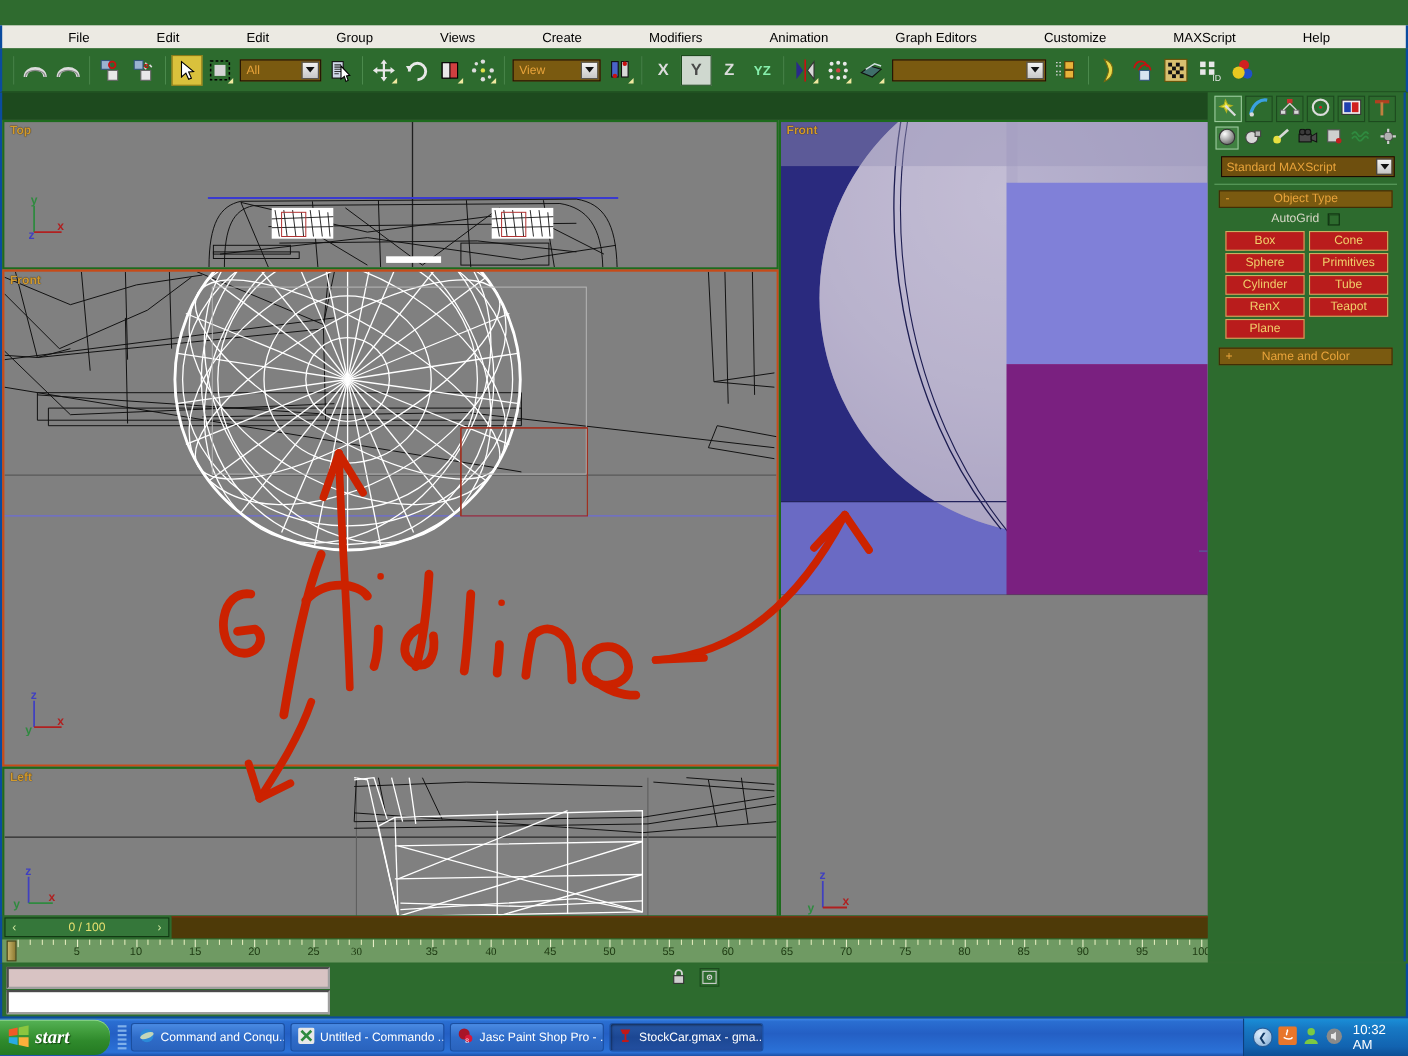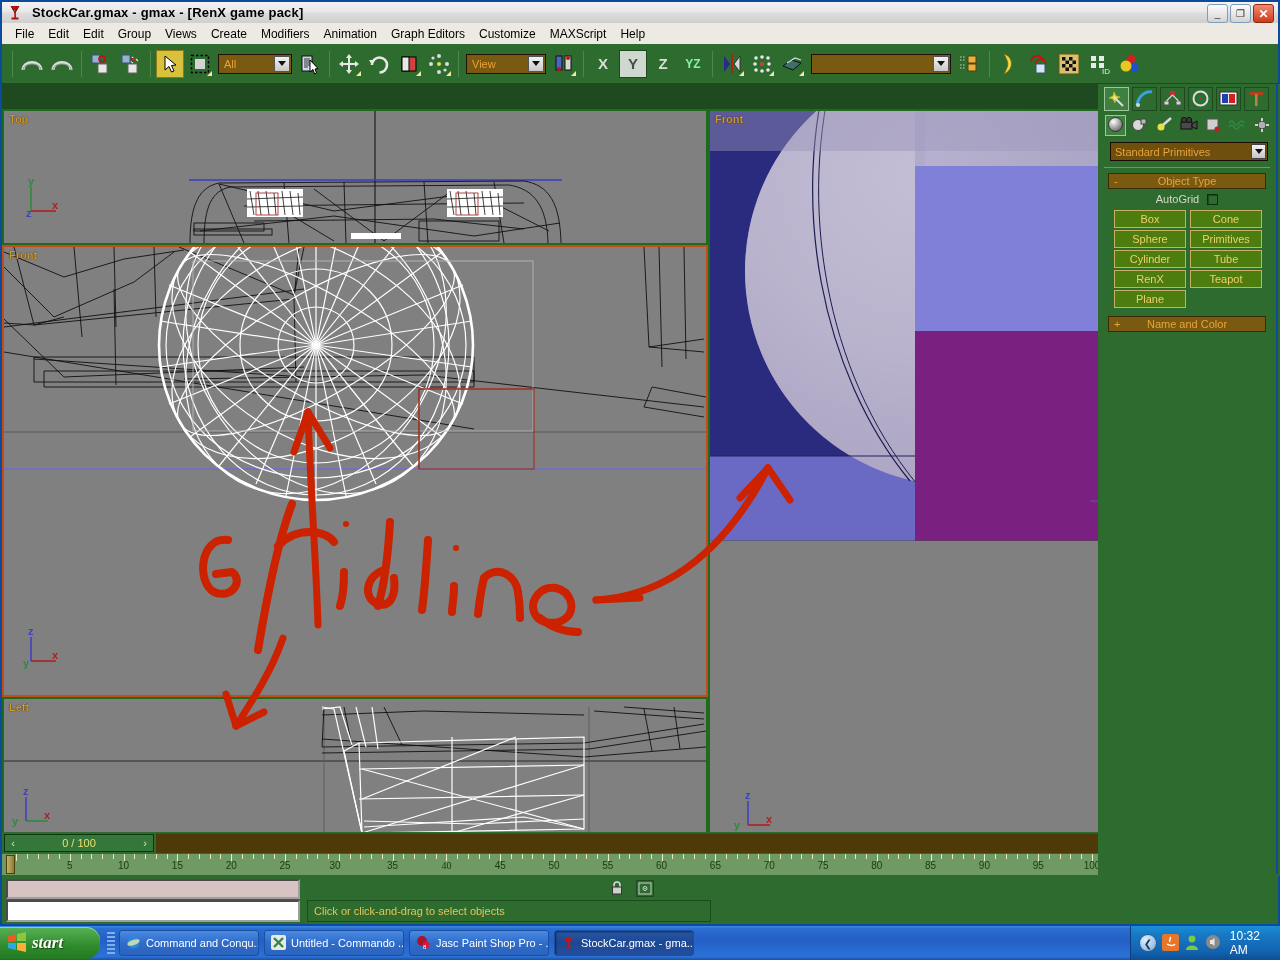--- a/index.html
+++ b/index.html
@@ -35,21 +35,21 @@
     border-color:#8d2a10; color:#fff; font-weight:bold; font-size:12px;
   }
 
   
   .menubar {
     position:absolute; left:0; top:23px; width:1280px; height:21px;
     background:#eceae3;
     border-left:2px solid #0a4b9e; border-right:2px solid #0a4b9e;
     display:flex; align-items:center; padding-left:6px;
   }
-  .menubar span { font-size:12px; color:#000; padding:16px 7px; }
+  .menubar span { font-size:12px; color:#000; padding:16px 7px;margin-left:47px; }
 
   
   .toolbar {
     position:absolute; left:0; top:44px; width:1280px; height:40px;
     background:#2d6b2e;
     border-left:2px solid #0a4b9e; border-right:2px solid #0a4b9e;
     display:flex; align-items:center; padding:0 6px;
     border-bottom:1px solid #1d4a1e;
   }
   .tb-sep { width:1px; height:26px; background:#1d4a1e; margin:0 4px;
@@ -139,21 +139,21 @@
     height:16px; background:#7a5a10; border:1px solid #3b2a05;
     color:#e8a33a; font-size:11px; display:flex; align-items:center;
     justify-content:center; position:relative; margin:0 4px;
   }
   .rollout-hdr .pm { position:absolute; left:5px; font-size:11px; color:#e8a33a;}
   .chkrow { display:flex; align-items:center; justify-content:center; gap:8px; margin-top:4px;}
   .chkrow label { color:#d8d8c8; font-size:11px;}
   .chkbox { width:11px; height:11px; background:#2d6b2e; border:1px solid #0e2f0f; box-shadow:inset 1px 1px 0 #1c4a1d;}
   .obtn-grid { display:grid; grid-template-columns:1fr 1fr; gap:2px 4px; margin:5px 8px 0 10px;}
   .obtn {
-    height:18px; background:#4d7c0f; border:1px solid #c8b060;
+    height:18px; background:#b91c1c; border:1px solid #c8b060;
     color:#f0cf6a; font-size:11px; display:flex; align-items:center; justify-content:center;
   }
   .obtn.span1 { grid-column:1 / span 1; }
   .rollout2 {
     margin:8px 10px 0 10px; height:16px; background:#7a5a10; border:1px solid #3b2a05;
     color:#e8a33a; font-size:11px; display:flex; align-items:center; justify-content:center;
     position:relative;
   }
   .rollout2 .pm { position:absolute; left:5px; }
 
@@ -244,36 +244,20 @@
     background: radial-gradient(circle at 35% 30%, #dfefff, #7fa8cf);
     border:1px solid #2a5d96; display:flex; align-items:center; justify-content:center;
     font-size:10px; color:#123a66;
   }
 </style>
 </head>
 <body>
 
 <div id="app">
 
-  <div class="titlebar">
-    <div class="title-icon">
-      <svg width="18" height="18" viewBox="0 0 18 18">
-        <path d="M5 2 H13 L11 6 H7 Z" fill="#b01010"></path>
-        <rect x="8.3" y="5" width="1.6" height="9" fill="#b01010"></rect>
-        <rect x="5.5" y="13.5" width="7" height="2" fill="#b01010"></rect>
-        <path d="M5 2 L9 9 L13 2" fill="none" stroke="#8a0a0a" stroke-width="1"></path>
-      </svg>
-    </div>
-    <div class="title-text">StockCar.gmax - gmax - [RenX game pack]</div>
-    <div class="winbtns">
-      <div class="winbtn">_</div>
-      <div class="winbtn">❐</div>
-      <div class="winbtn close">✕</div>
-    </div>
-  </div>
 
   <div class="menubar">
     <span>File</span>
     <span>Edit</span>
     <span>Edit</span>
     <span>Group</span>
     <span>Views</span>
     <span>Create</span>
     <span>Modifiers</span>
     <span>Animation</span>
@@ -932,21 +916,21 @@
             <circle cx="8" cy="8" r="4" fill="#b0b0b0" stroke="#444"></circle>
             <g stroke="#cfcfcf" stroke-width="2">
               <path d="M8 1 v3 M8 12 v3 M1 8 h3 M12 8 h3"></path>
             </g>
           </svg>
         </span>
       </div>
     </div>
 
     <div class="cp-combo">
-      <span>Standard Primitives</span>
+      <span>Standard MAXScript</span>
       <span class="arrow">
           <i></i>
         </span>
     </div>
 
     <div class="rollout-wrap">
       <div class="rollout-hdr">
         <span class="pm">-</span>
         <span>Object Type</span>
       </div>
@@ -1083,21 +1067,21 @@
         <div class="tick" style="left: 1046.96px;"></div>
         <div class="tick" style="left: 1057.72px;"></div>
         <div class="tick" style="left: 1068.48px;"></div>
         <div class="tick" style="left: 1079.24px;"></div>
         <div class="tick maj" style="left: 1090px;"></div>
         <div class="num" style="left: 67.8px;">5</div>
         <div class="num" style="left: 121.6px;">10</div>
         <div class="num" style="left: 175.4px;">15</div>
         <div class="num" style="left: 229.2px;">20</div>
         <div class="num" style="left: 283px;">25</div>
-        <div class="num" style="left: 333px;">30</div>
+        <div class="num" style="left: 322px; font-family: Liberation Serif, serif;">30</div>
         <div class="num" style="left: 390.6px;">35</div>
         <div class="num" style="left: 444.4px; font-family: Liberation Serif, serif;">40</div>
         <div class="num" style="left: 498.2px;">45</div>
         <div class="num" style="left: 552px;">50</div>
         <div class="num" style="left: 605.8px;">55</div>
         <div class="num" style="left: 659.6px;">60</div>
         <div class="num" style="left: 713.4px;">65</div>
         <div class="num" style="left: 767.2px;">70</div>
         <div class="num" style="left: 821px;">75</div>
         <div class="num" style="left: 874.8px;">80</div>
@@ -1105,21 +1089,20 @@
         <div class="num" style="left: 982.4px;">90</div>
         <div class="num" style="left: 1036.2px;">95</div>
         <div class="num" style="left: 1090px;">100</div>
       </div>
   </div>
 
   <div class="statusbar">
     <div class="mini-listener-top"></div>
     <div class="mini-listener-bot"></div>
 
-    <div class="sb-prompt">Click or click-and-drag to select objects</div>
 
     <span class="sb-lock" style="left:608px;top:4px;">
       <svg width="14" height="16" viewBox="0 0 14 16">
         <path d="M4 7 V5 a3 3 0 0 1 6 0 V7" fill="none" stroke="#d8d8d8" stroke-width="1.6"></path>
         <rect x="2.5" y="7" width="9" height="7" fill="#cfcfcf" stroke="#333"></rect>
       </svg>
     </span>
 
     <span class="sb-icon" style="left:634px;top:4px;width:18px;height:17px;border:1px solid #1b4a1c;">
       <svg width="14" height="13" viewBox="0 0 14 13">

